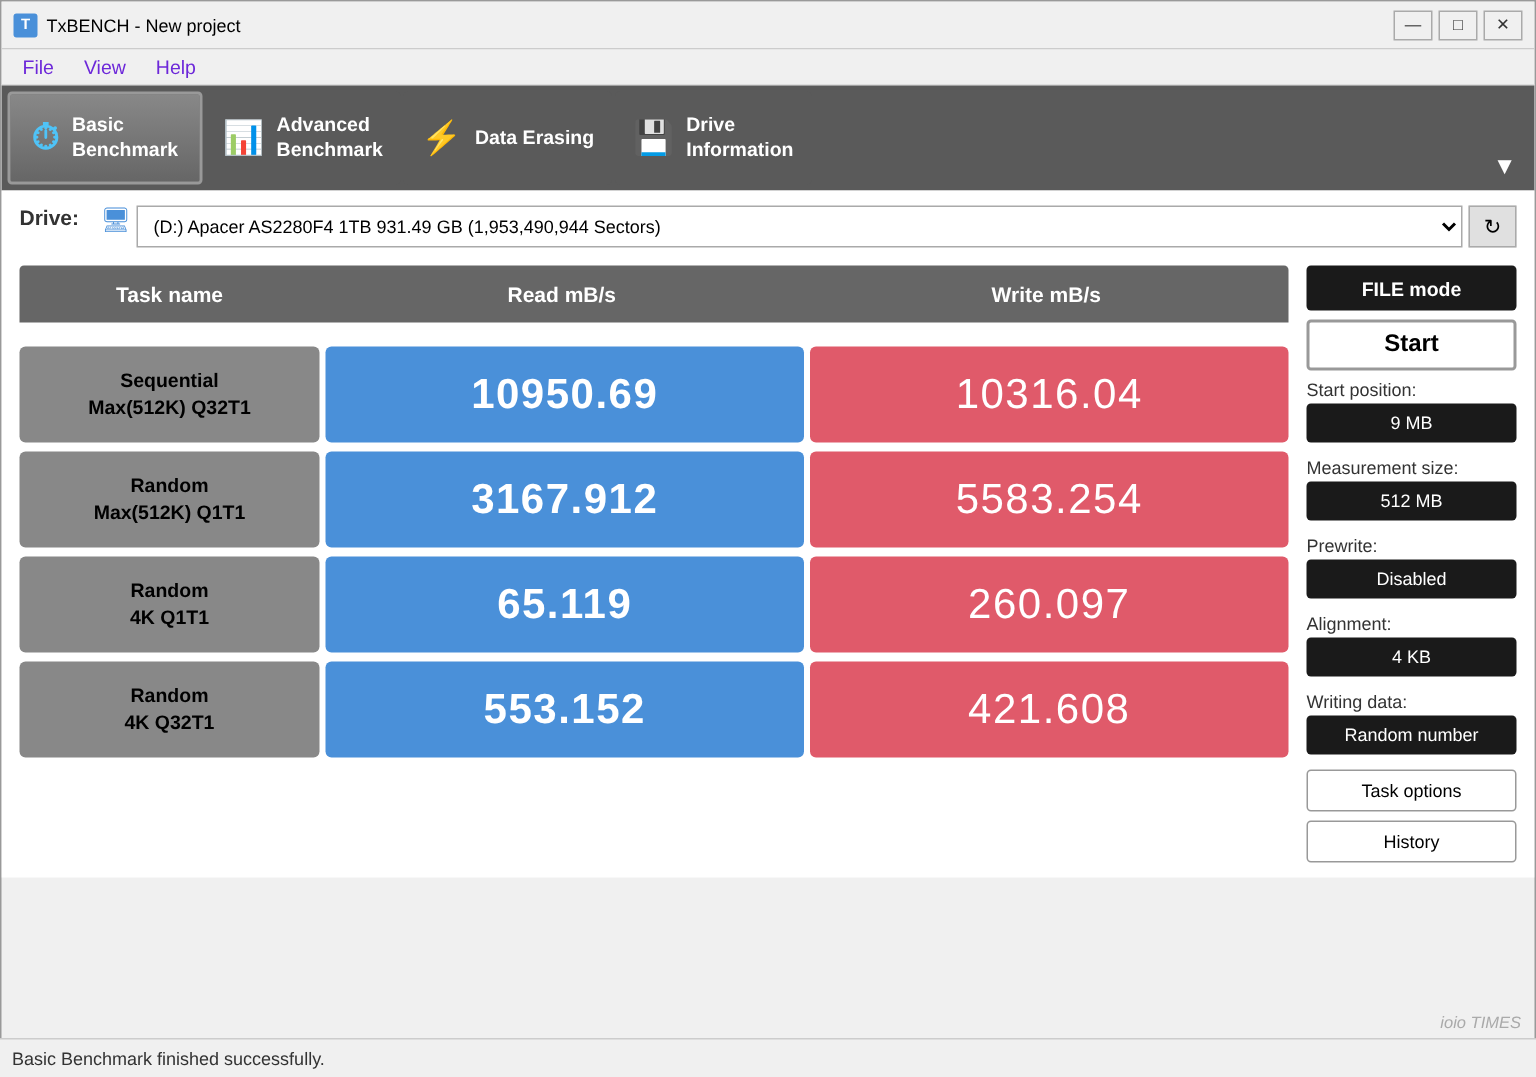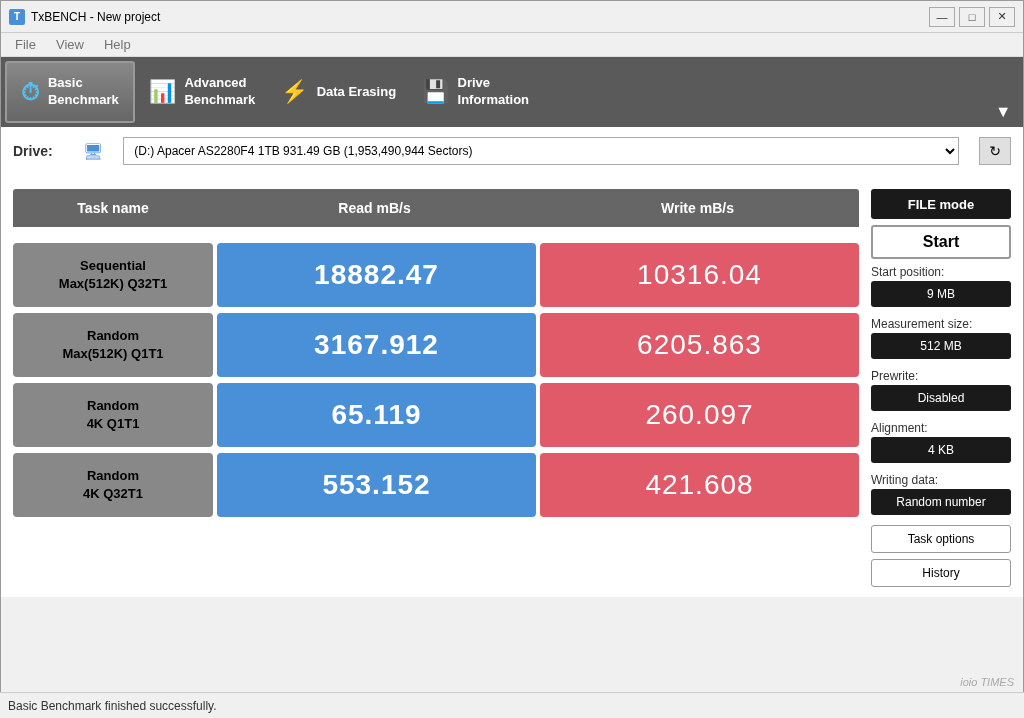--- a/index.html
+++ b/index.html
@@ -59,21 +59,21 @@
       height: 24px;
       display: flex;
       align-items: center;
       padding: 0 4px;
       border-bottom: 1px solid #ddd;
     }
     .menu-item {
       padding: 2px 10px;
       font-size: 13px;
       cursor: pointer;
-      color: #737373;
+      color: #6d28d9;
     }
 
     
     .toolbar {
       background: #5a5a5a;
       height: 70px;
       display: flex;
       align-items: center;
       padding: 0 4px;
       gap: 2px;
@@ -123,23 +123,23 @@
 
     
     .content {
       background: white;
       padding: 10px 12px;
     }
 
     
     .drive-row {
       display: flex;
-      align-items: center;
-      gap: 20px;
-      margin-bottom: 24px;
+      align-items: flex-start;
+      gap: 4px;
+      margin-bottom: 12px;
     }
     .drive-label {
       font-size: 14px;
       font-weight: bold;
       color: #333;
       min-width: 50px;
     }
     .drive-select {
       flex: 1;
       height: 28px;
@@ -379,28 +379,28 @@
     <div class="results-panel">
 
       <div class="table-header">
         <div class="col-task">Task name</div>
         <div>Read mB/s</div>
         <div>Write mB/s</div>
       </div>
 
       <div class="result-row">
         <div class="task-cell">Sequential<br>Max(512K) Q32T1</div>
-        <div class="read-cell">18882.47</div>
+        <div class="read-cell">10950.69</div>
         <div class="write-cell">10316.04</div>
       </div>
 
       <div class="result-row">
         <div class="task-cell">Random<br>Max(512K) Q1T1</div>
         <div class="read-cell">3167.912</div>
-        <div class="write-cell">6205.863</div>
+        <div class="write-cell">5583.254</div>
       </div>
 
       <div class="result-row">
         <div class="task-cell">Random<br>4K Q1T1</div>
         <div class="read-cell">65.119</div>
         <div class="write-cell">260.097</div>
       </div>
 
       <div class="result-row">
         <div class="task-cell">Random<br>4K Q32T1</div>

